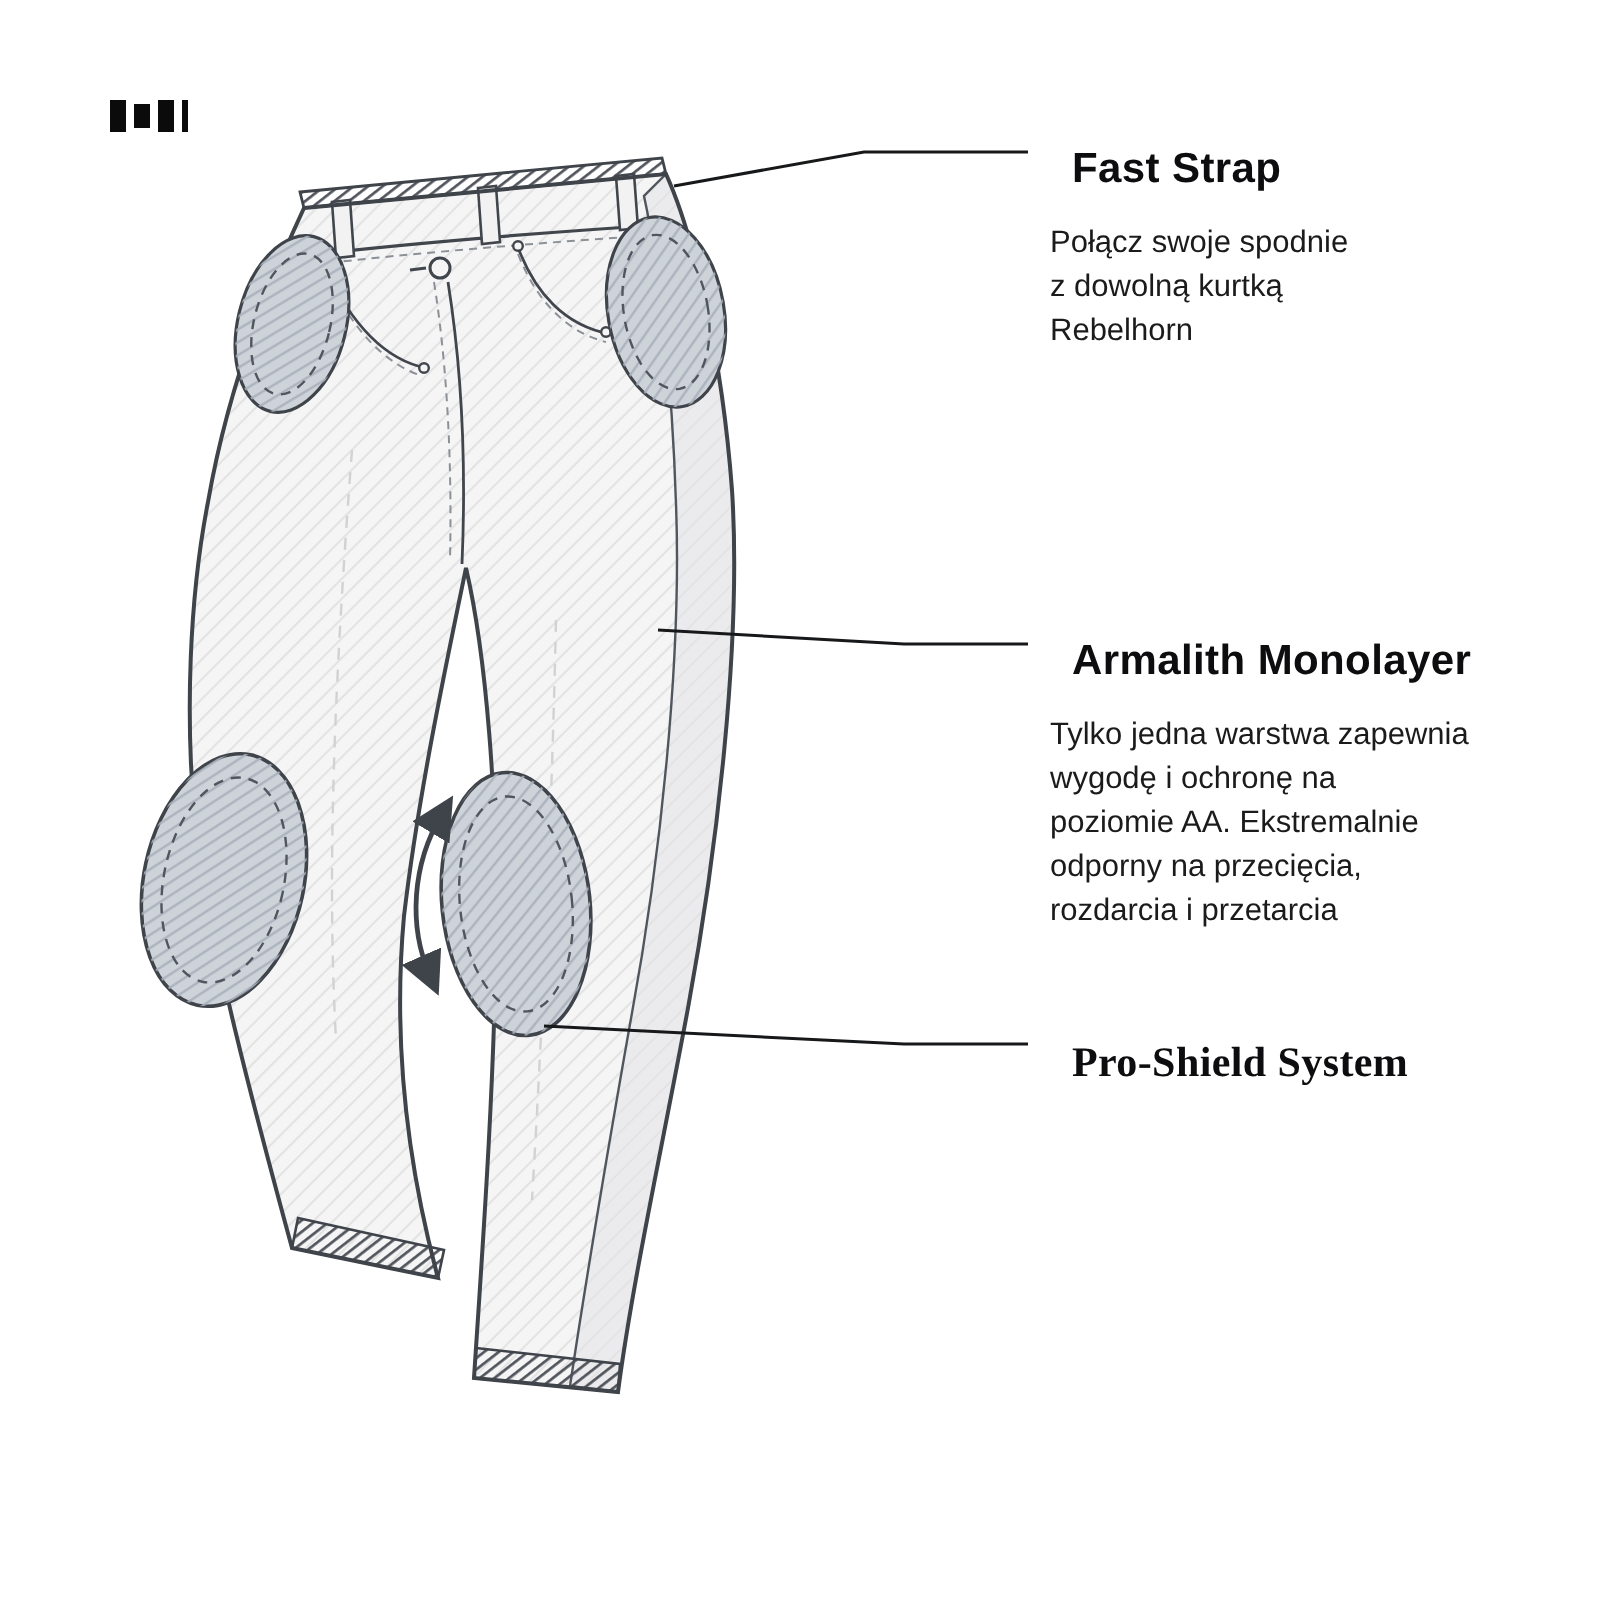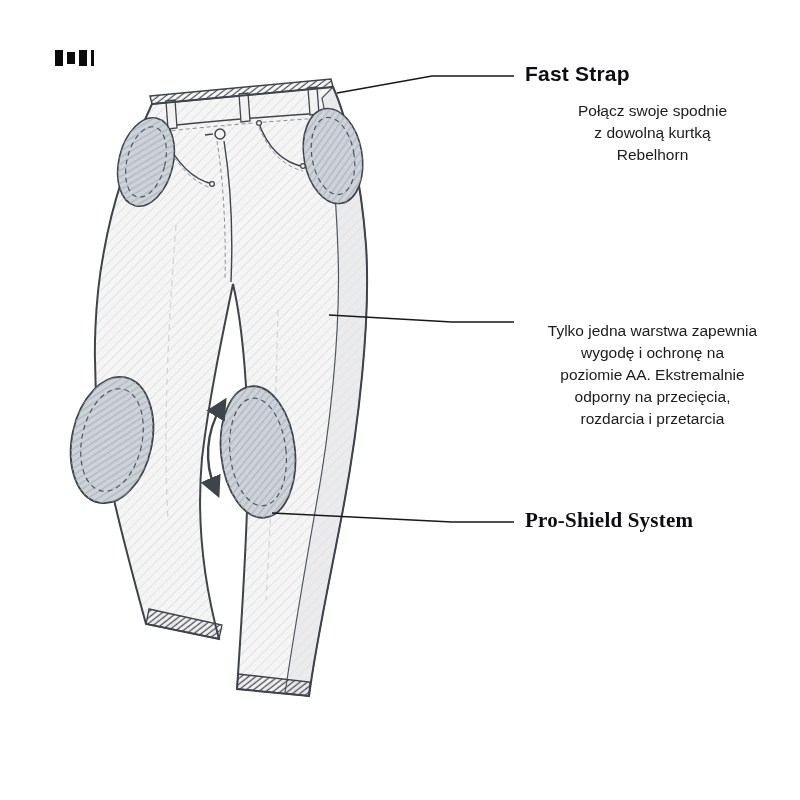--- a/index.html
+++ b/index.html
@@ -17,26 +17,26 @@
   .logo .b1 { width:8px; height:16px; }
   .logo .b2 { width:8px; height:12px; }
   .logo .b3 { width:8px; height:16px; }
   .logo .b4 { width:3px; height:16px; }
 
   .feature { position:absolute; left:525px; width:255px; }
   .feature-0 { top:61px; }
   .feature-1 { top:307px; }
   .feature-2 { top:507px;font-family:Liberation Serif, serif; }
   .feature-title {
-    margin:0; font-size:21px; line-height:26px; font-weight:700;
+    margin:11px; font-size:21px; line-height:26px; font-weight:700;
     color:#0d0d0f; letter-spacing:0.2px;
   }
   .feature-desc {
     margin:13px 0 0; font-size:15.5px; line-height:22px;
-    color:#1b1b1c; white-space:pre-line;text-align:center;
+    color:#1b1b1c; white-space:pre-line;
   }
 </style>
 </head>
 <body>
 
 <div class="stage">
 
   <div class="logo">
     <i class="b1"></i>
     <i class="b2"></i>
@@ -192,20 +192,21 @@
   </svg>
 
   <section class="feature feature-0">
     <h2 class="feature-title">Fast Strap</h2>
     <p class="feature-desc">Połącz swoje spodnie
 z dowolną kurtką
 Rebelhorn</p>
   </section>
 
   <section class="feature feature-1">
+    <h2 class="feature-title">Armalith Monolayer</h2>
     <p class="feature-desc">Tylko jedna warstwa zapewnia
 wygodę i ochronę na
 poziomie AA. Ekstremalnie
 odporny na przecięcia,
 rozdarcia i przetarcia</p>
   </section>
 
   <section class="feature feature-2">
     <h2 class="feature-title">Pro-Shield System</h2>
   </section>

